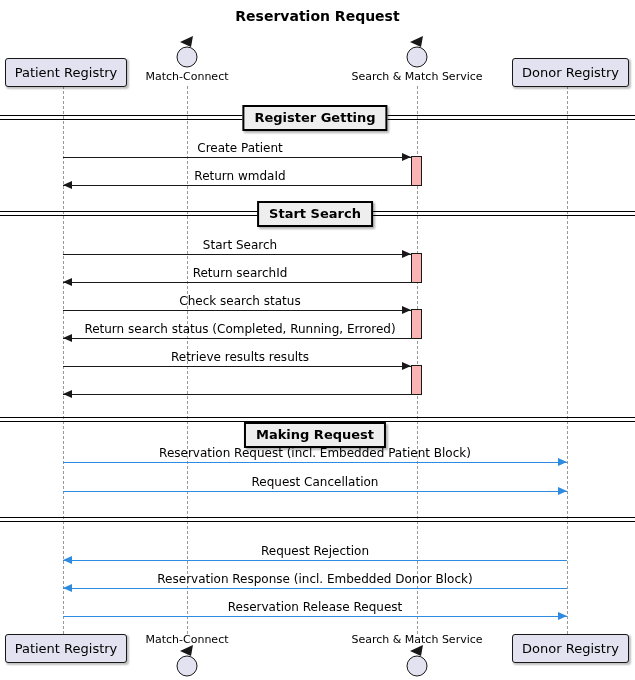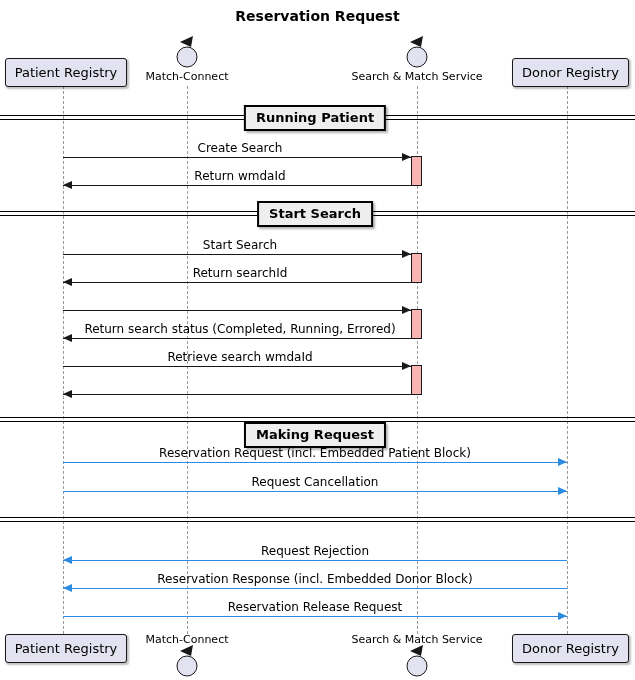--- a/index.html
+++ b/index.html
@@ -59,23 +59,23 @@
       <polygon points="18,0 5,6 16,11" fill="#181818"></polygon>
     </svg>
   </div>
   <div class="plabel" style="left:317px;top:70px;width:200px">Search &amp; Match Service</div>
   <div class="pbox" style="left:512px;top:58px;width:115px;height:27px">
     <span>Donor Registry</span>
   </div>
 
   <div class="divline" style="top:115px"></div>
   <div class="divline" style="top:119px"></div>
-  <div class="divbox" style="top:105px">Running Patient</div>
+  <div class="divbox" style="top:105px">Register Getting</div>
 
-  <div class="mlabel" style="left:63px;top:141px;width:354px">Create Search</div>
+  <div class="mlabel" style="left:63px;top:141px;width:354px">Create Patient</div>
   <div class="aline" style="left:63px;top:157px;width:348px"></div>
   <div class="ahead ah-r" style="left:402px;top:153px"></div>
   <div class="act" style="top:156px;height:30px"></div>
 
   <div class="mlabel" style="left:63px;top:169px;width:354px">Return wmdaId</div>
   <div class="aline" style="left:63px;top:185px;width:348px"></div>
   <div class="ahead ah-l" style="left:63px;top:181px"></div>
 
   <div class="divline" style="top:211px"></div>
   <div class="divline" style="top:215px"></div>
@@ -83,29 +83,30 @@
 
   <div class="mlabel" style="left:63px;top:238px;width:354px">Start Search</div>
   <div class="aline" style="left:63px;top:254px;width:348px"></div>
   <div class="ahead ah-r" style="left:402px;top:250px"></div>
   <div class="act" style="top:253px;height:30px"></div>
 
   <div class="mlabel" style="left:63px;top:266px;width:354px">Return searchId</div>
   <div class="aline" style="left:63px;top:282px;width:348px"></div>
   <div class="ahead ah-l" style="left:63px;top:278px"></div>
 
+  <div class="mlabel" style="left:63px;top:294px;width:354px">Check search status</div>
   <div class="aline" style="left:63px;top:310px;width:348px"></div>
   <div class="ahead ah-r" style="left:402px;top:306px"></div>
   <div class="act" style="top:309px;height:30px"></div>
 
   <div class="mlabel" style="left:63px;top:322px;width:354px">Return search status (Completed, Running, Errored)</div>
   <div class="aline" style="left:63px;top:338px;width:348px"></div>
   <div class="ahead ah-l" style="left:63px;top:334px"></div>
 
-  <div class="mlabel" style="left:63px;top:350px;width:354px">Retrieve search wmdaId</div>
+  <div class="mlabel" style="left:63px;top:350px;width:354px">Retrieve results results</div>
   <div class="aline" style="left:63px;top:366px;width:348px"></div>
   <div class="ahead ah-r" style="left:402px;top:362px"></div>
   <div class="act" style="top:365px;height:30px"></div>
 
   <div class="aline" style="left:63px;top:394px;width:348px"></div>
   <div class="ahead ah-l" style="left:63px;top:390px"></div>
 
   <div class="divline" style="top:417px"></div>
   <div class="divline" style="top:421px"></div>
   <div class="divbox" style="top:422px">Making Request</div>

